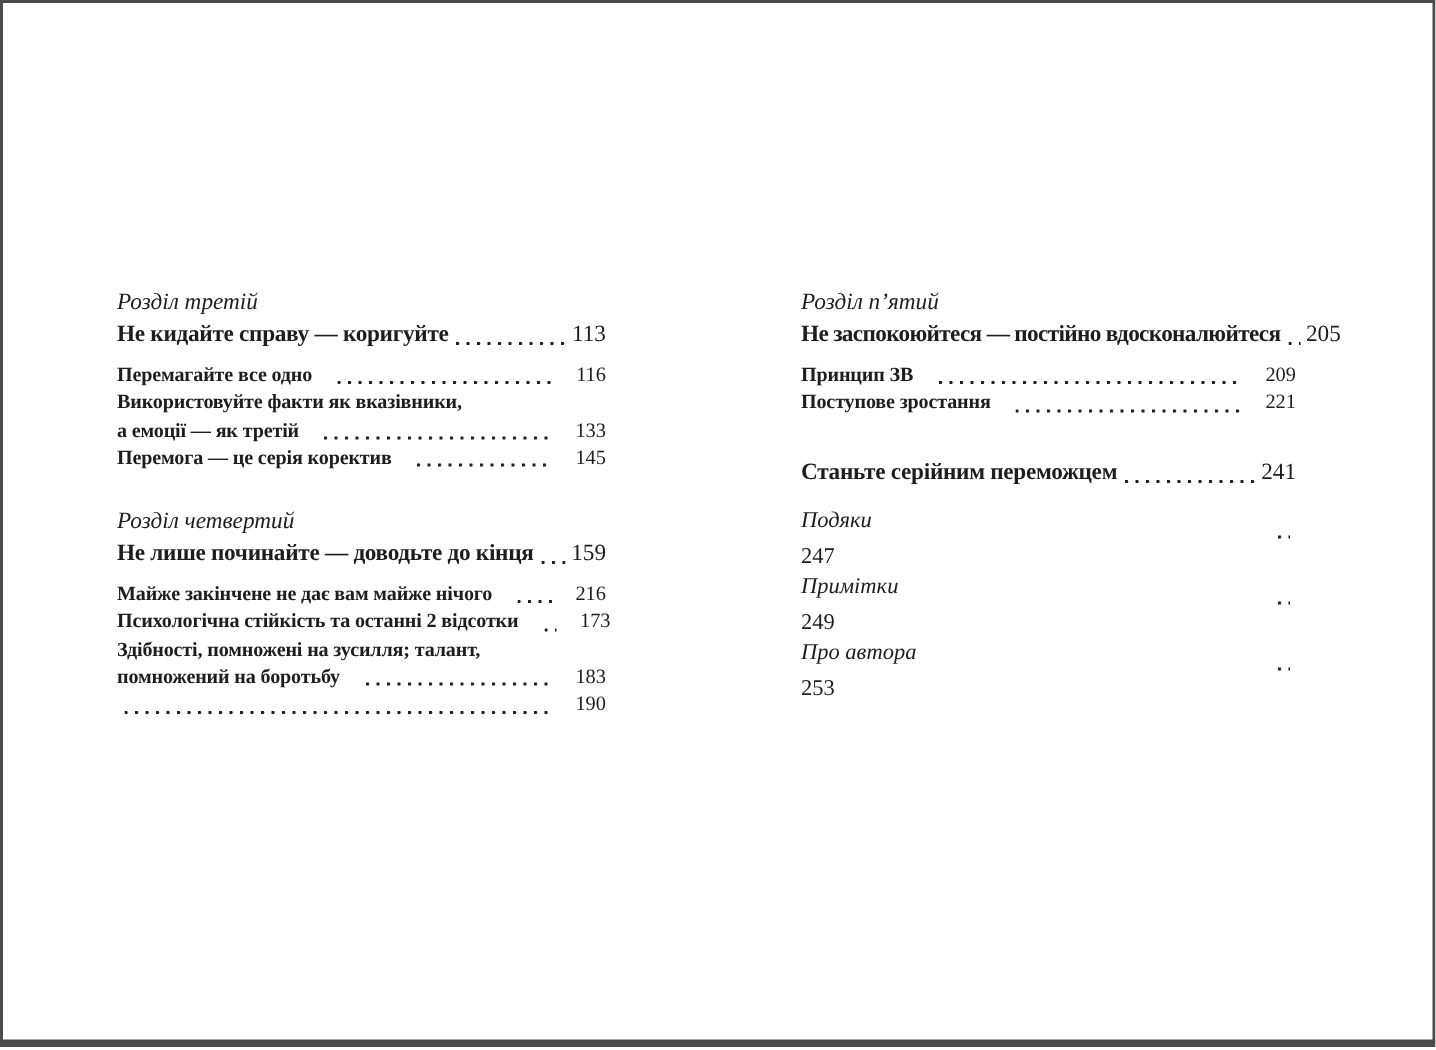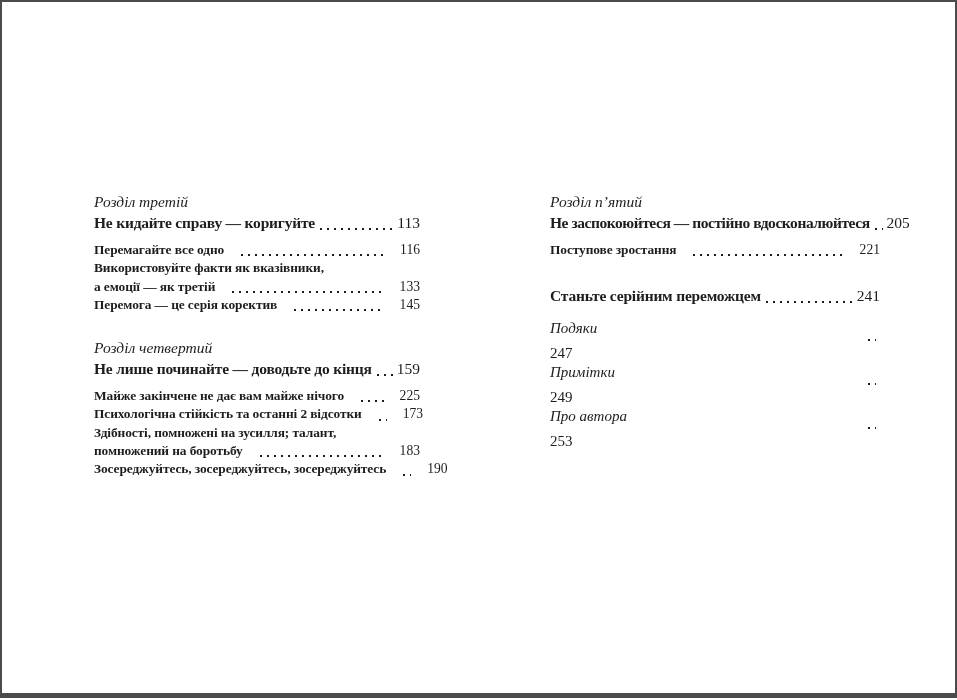--- a/index.html
+++ b/index.html
@@ -14,21 +14,21 @@
   .page {
     box-sizing: border-box;
     width: 957px;
     height: 698px;
     background: #ffffff;
     border-style: solid;
     border-color: #4b4b4b;
     border-width: 2px 2px 5px 2px;
     position: relative;
   }
-  .col { position: absolute; top: 190px; margin-left: 16px; }
+  .col { position: absolute; top: 190px; }
   .col-left  { left: 76px;  width: 326px; }
   .col-right { left: 532px; width: 330px; }
 
   .chapter-label {
     font-style: italic;
     font-weight: 400;
     font-size: 15.5px;
     line-height: 20px;
   }
   .chapter-title {
@@ -125,55 +125,59 @@
       <div class="chapter-label">Розділ четвертий</div>
       <div class="row chapter-title">
         <span class="t">Не лише починайте — доводьте до кінця</span>
         <span class="leader"></span>
         <span class="pg">159</span>
       </div>
       <div class="entries">
         <div class="row entry-line">
           <span class="t">Майже закінчене не дає вам майже нічого</span>
           <span class="leader"></span>
-          <span class="pg">225</span>
+          <span class="pg">216</span>
         </div>
         <div class="row entry-line">
           <span class="t">Психологічна стійкість та останні 2 відсотки</span>
           <span class="leader"></span>
           <span class="pg">173</span>
         </div>
         <div class="row entry-line">
           <span class="t">Здібності, помножені на зусилля; талант,</span>
         </div>
         <div class="row entry-line">
           <span class="t">помножений на боротьбу</span>
           <span class="leader"></span>
           <span class="pg">183</span>
         </div>
         <div class="row entry-line">
-          <span class="t">Зосереджуйтесь, зосереджуйтесь, зосереджуйтесь</span>
           <span class="leader"></span>
           <span class="pg">190</span>
         </div>
       </div>
     </section>
 
   </div>
 
   <div class="col col-right">
 
     <section>
       <div class="chapter-label">Розділ п’ятий</div>
       <div class="row chapter-title xtight">
         <span class="t">Не заспокоюйтеся — постійно вдосконалюйтеся</span>
         <span class="leader"></span>
         <span class="pg">205</span>
       </div>
       <div class="entries">
+        <div class="row entry-line">
+          <span class="t">Принцип ЗВ</span>
+          <span class="leader"></span>
+          <span class="pg">209</span>
+        </div>
         <div class="row entry-line">
           <span class="t">Поступове зростання</span>
           <span class="leader"></span>
           <span class="pg">221</span>
         </div>
       </div>
     </section>
 
     <div class="row standalone">
       <span class="t">Станьте серійним переможцем</span>

